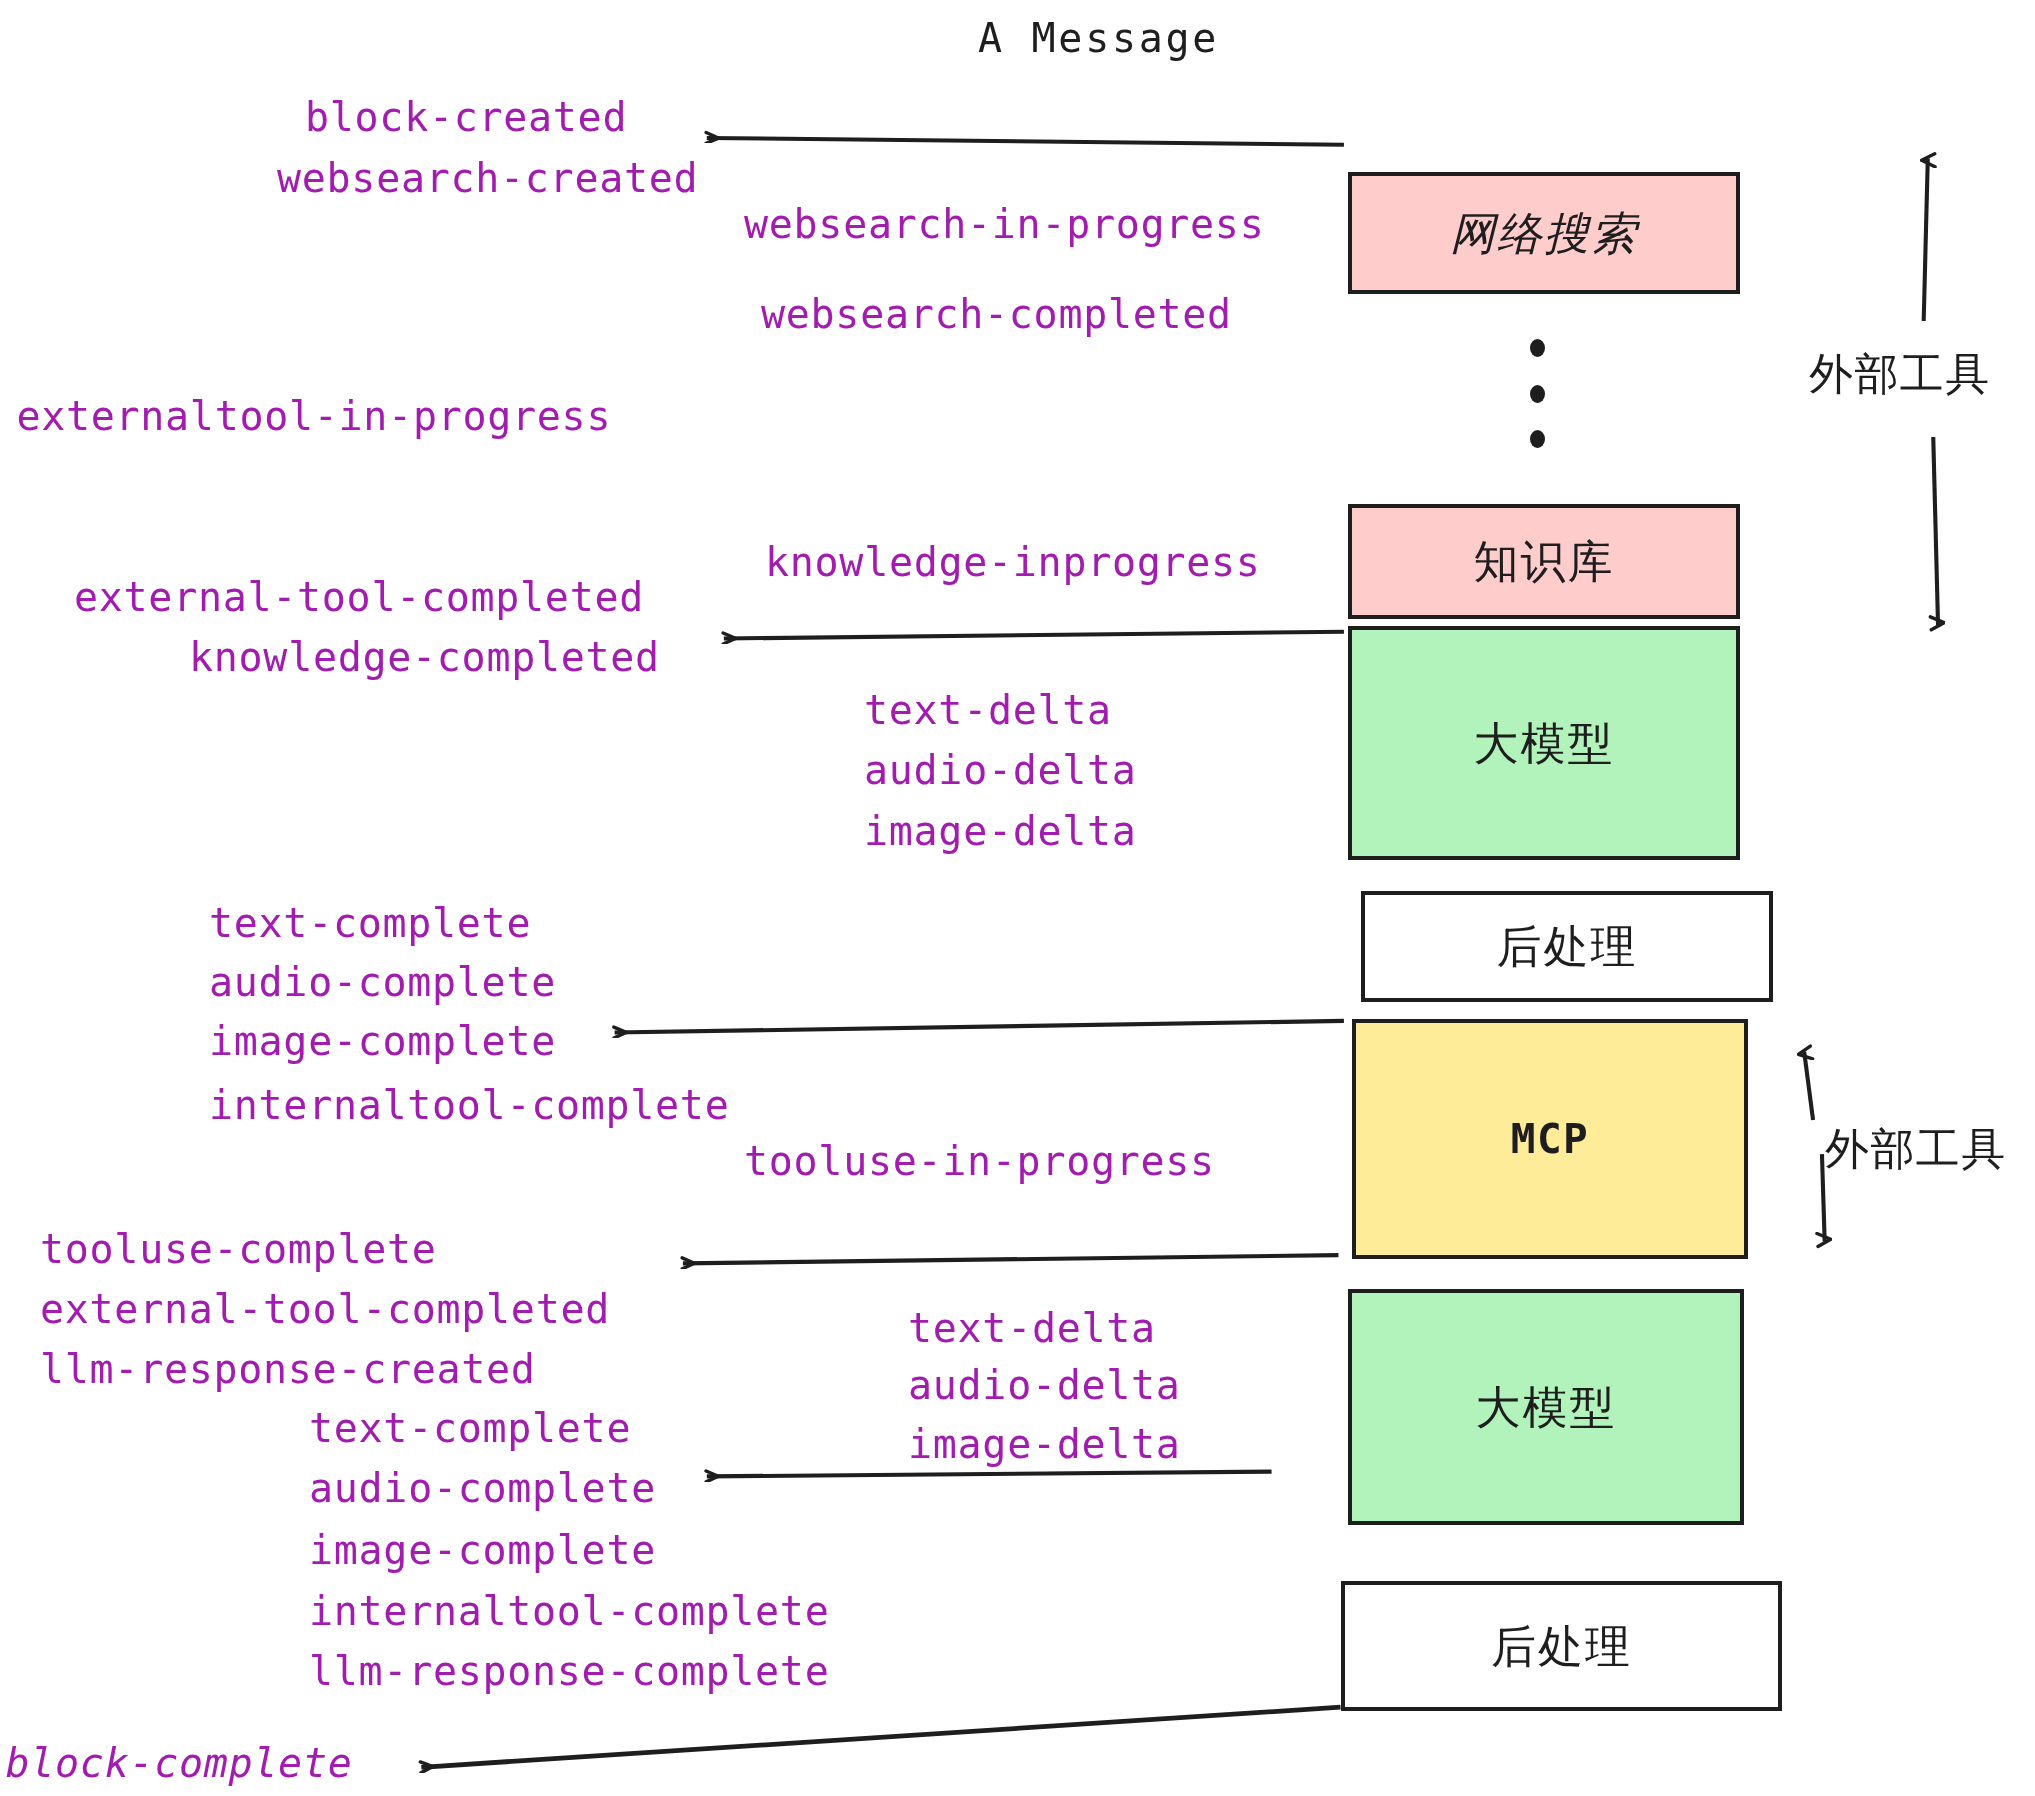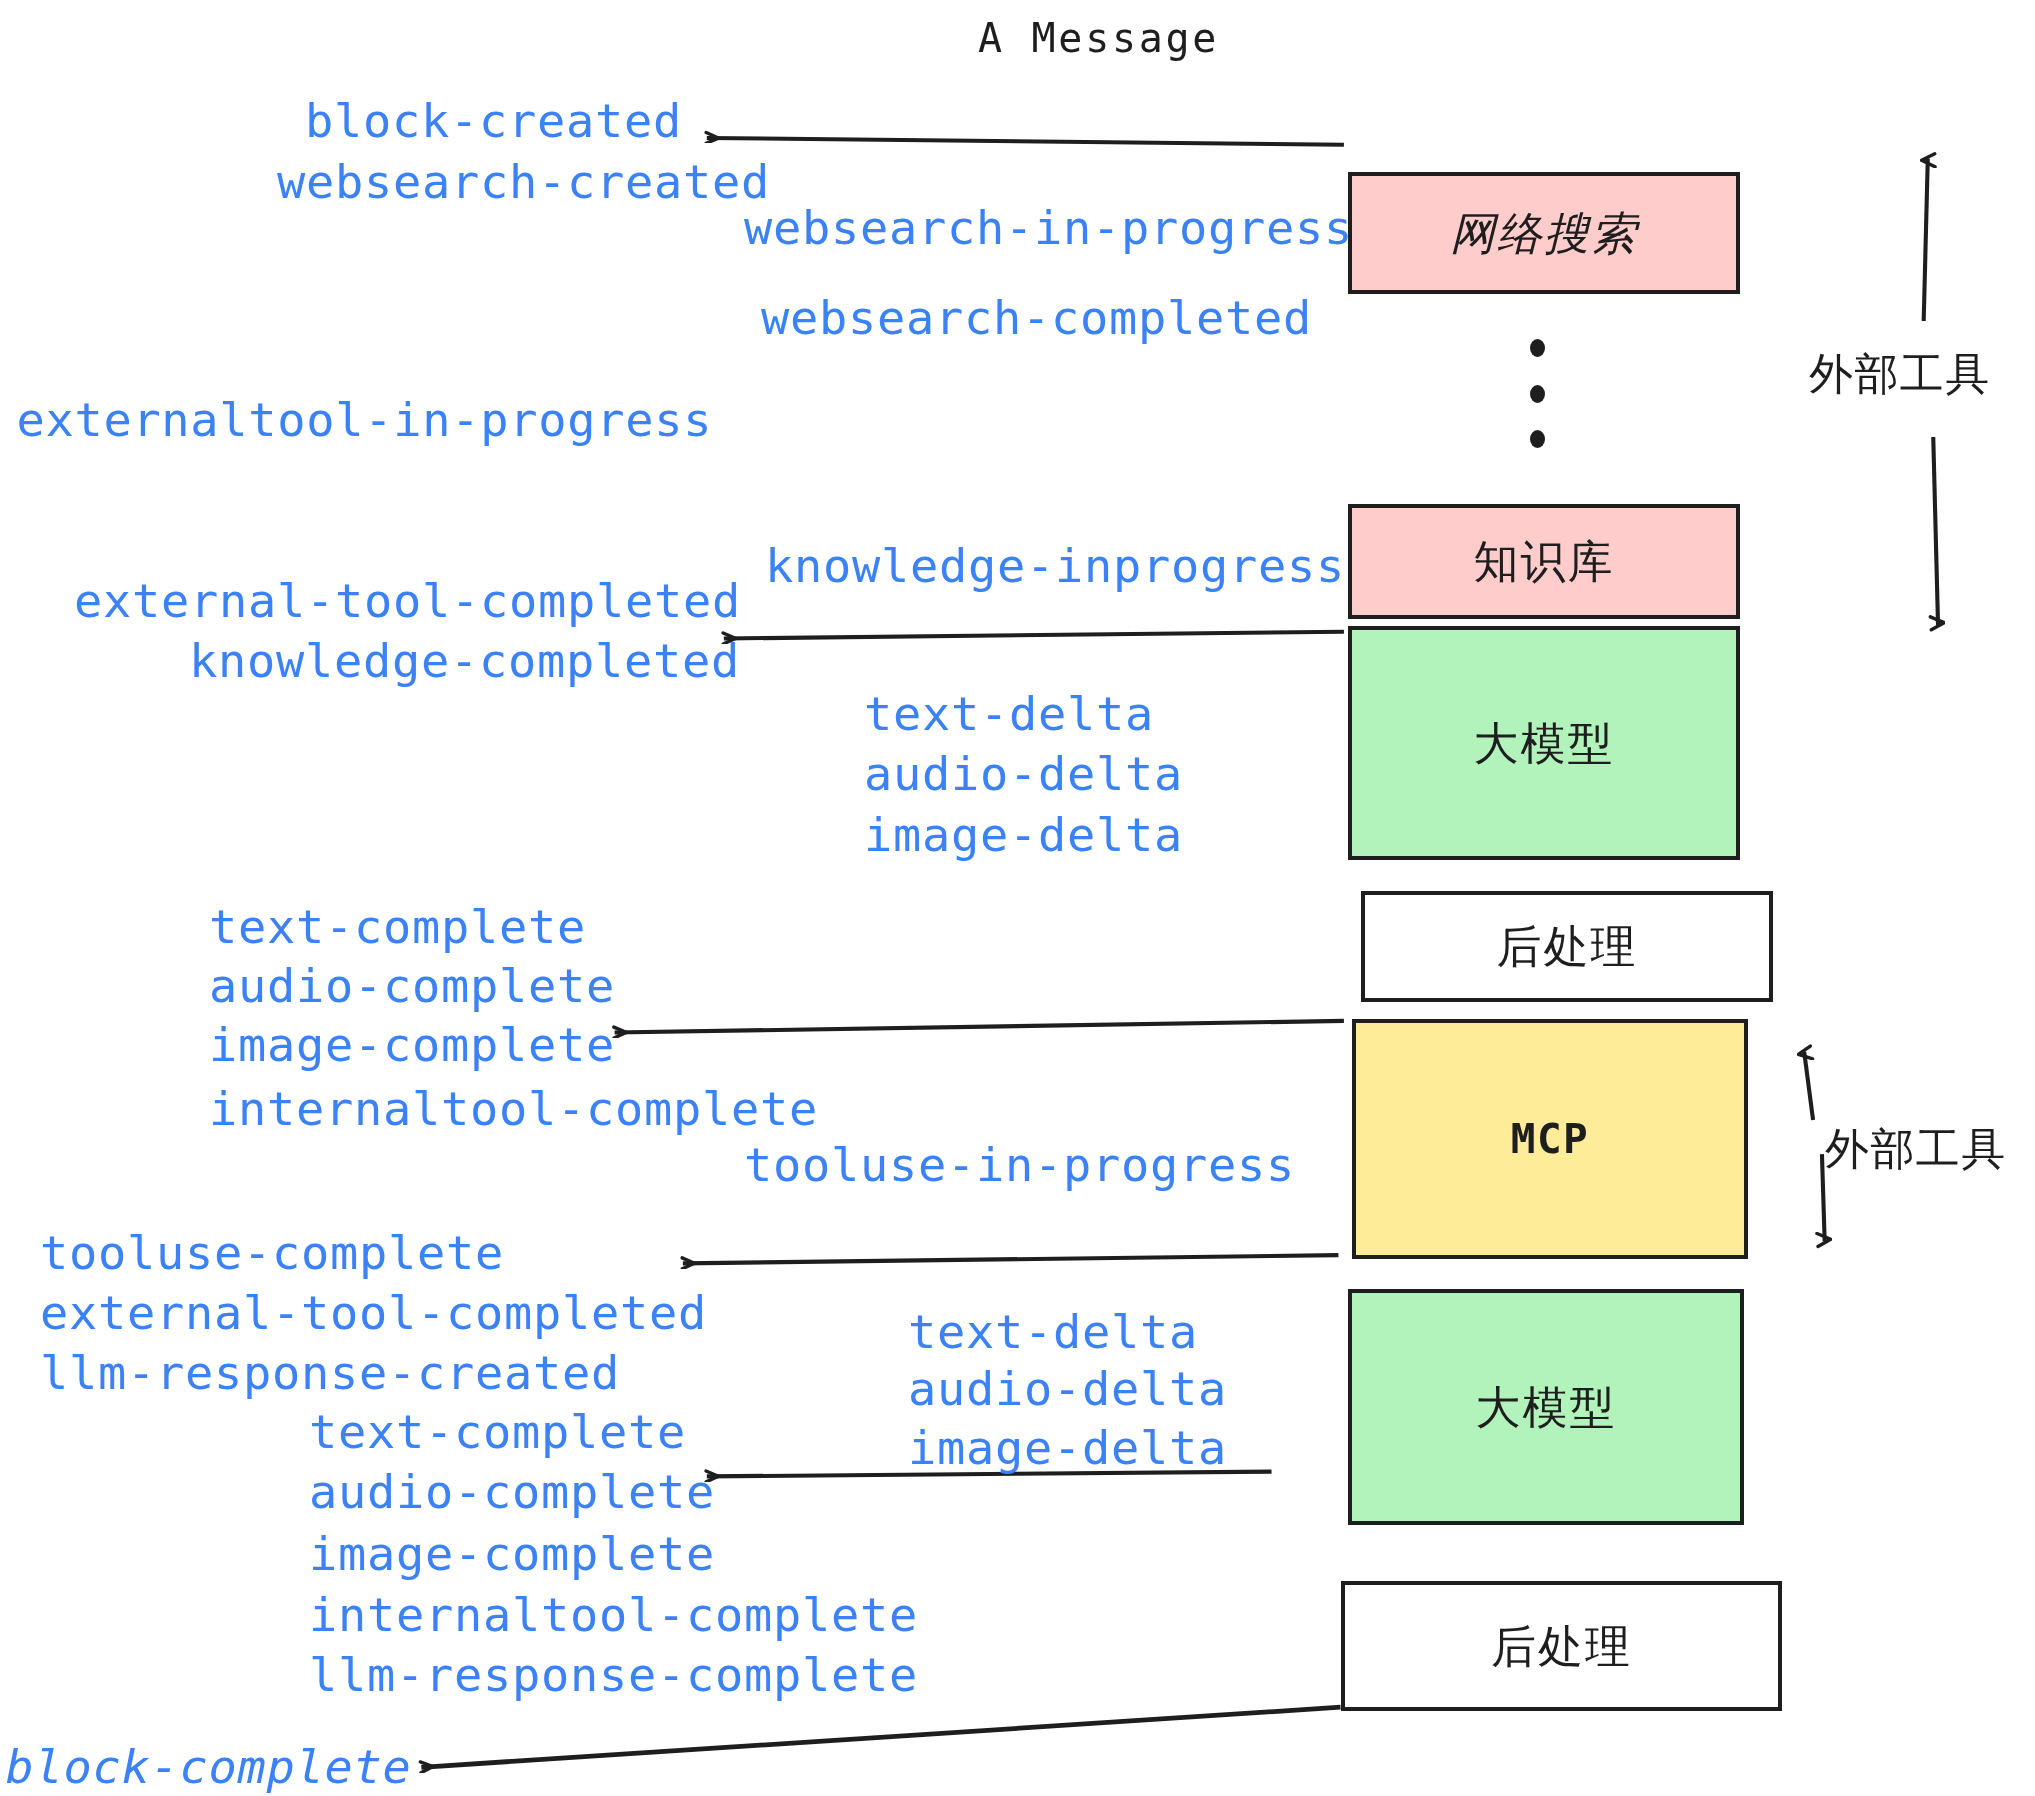--- a/index.html
+++ b/index.html
@@ -6,23 +6,23 @@
   #stage{
     position:relative;
     width:2035px;height:1796px;
     background:#ffffff;
     font-family:"DejaVu Sans Mono", monospace;
     overflow:hidden;
   }
   .ev{
     position:absolute;
     white-space:nowrap;
-    color:#3b82f6;
+    color:#a21caf;
     font-family:"DejaVu Sans Mono","Liberation Mono",monospace;
-    font-size:47px;
+    font-size:40px;
     letter-spacing:0.7px;
     line-height:1;
   }
   .title{
     position:absolute;
     white-space:nowrap;
     color:#1e1e1e;
     font-family:"DejaVu Sans Mono","Liberation Mono",monospace;
     font-size:40px;
     letter-spacing:2.7px;

